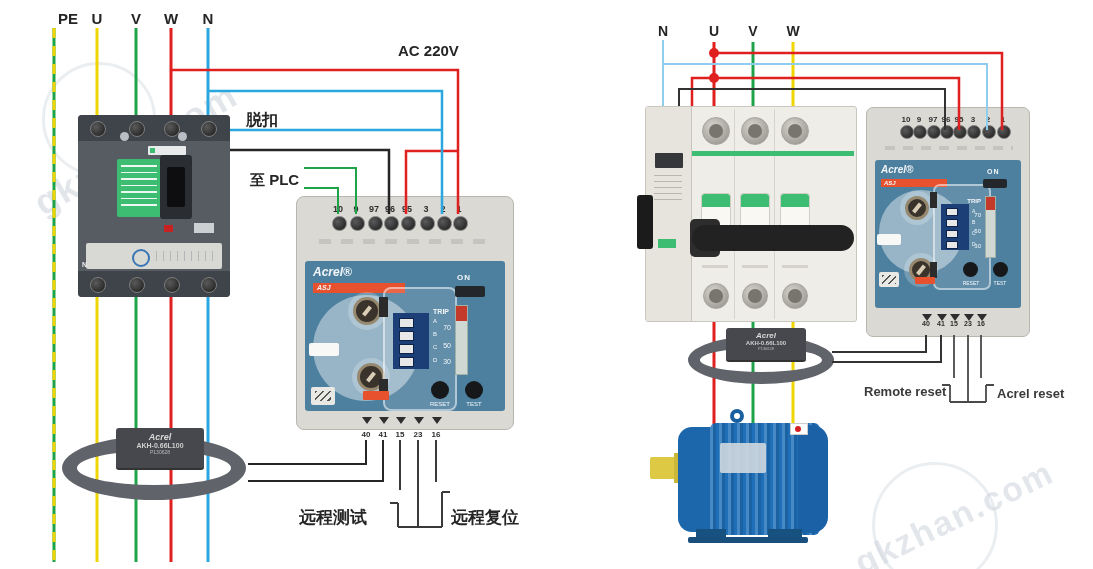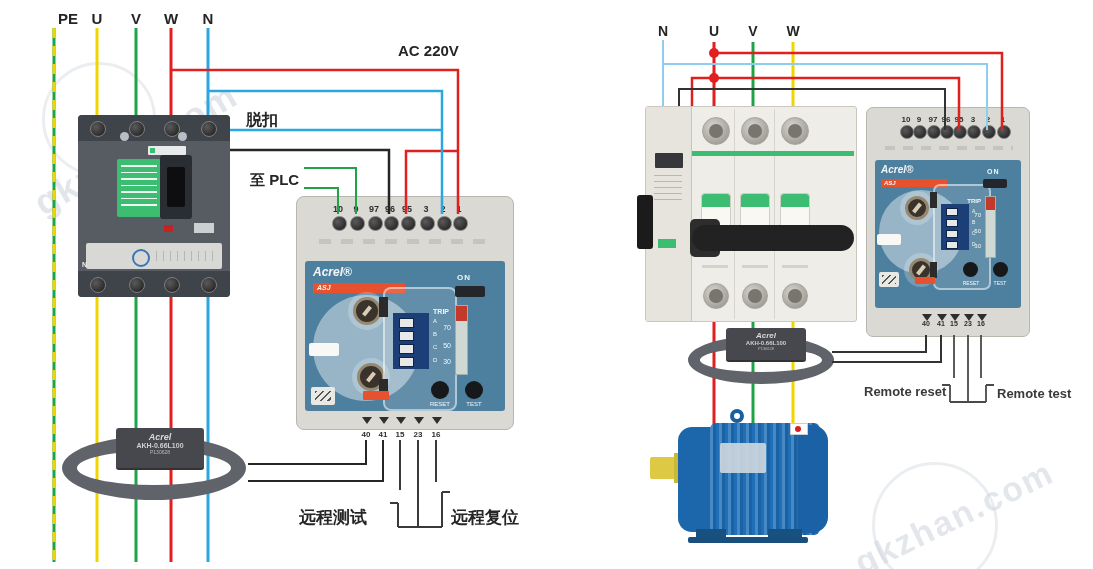--- a/index.html
+++ b/index.html
@@ -311,20 +311,20 @@
   <span class="bnum" style="left:383px;top:430px;">41</span>
   <span class="bnum" style="left:400px;top:430px;">15</span>
   <span class="bnum" style="left:418px;top:430px;">23</span>
   <span class="bnum" style="left:436px;top:430px;">16</span>
 
   <span class="phr" style="left:663px;">N</span>
   <span class="phr" style="left:714px;">U</span>
   <span class="phr" style="left:753px;">V</span>
   <span class="phr" style="left:793px;">W</span>
   <span class="lbl" style="left:864px;top:384px;width:76px;text-align:right;font-size:13px;color:#3a3a3a;">Remote reset</span>
-  <span class="lbl" style="left:997px;top:386px;font-size:13px;color:#3a3a3a;">Remote test</span>
+  <span class="lbl" style="left:997px;top:386px;font-size:13px;color:#3a3a3a;">Acrel reset</span>
   <span class="bnum7" style="left:926px;top:320px;">40</span>
   <span class="bnum7" style="left:941px;top:320px;">41</span>
   <span class="bnum7" style="left:954px;top:320px;">15</span>
   <span class="bnum7" style="left:968px;top:320px;">23</span>
   <span class="bnum7" style="left:981px;top:320px;">16</span>
 
 </div>
 
 </body></html>

